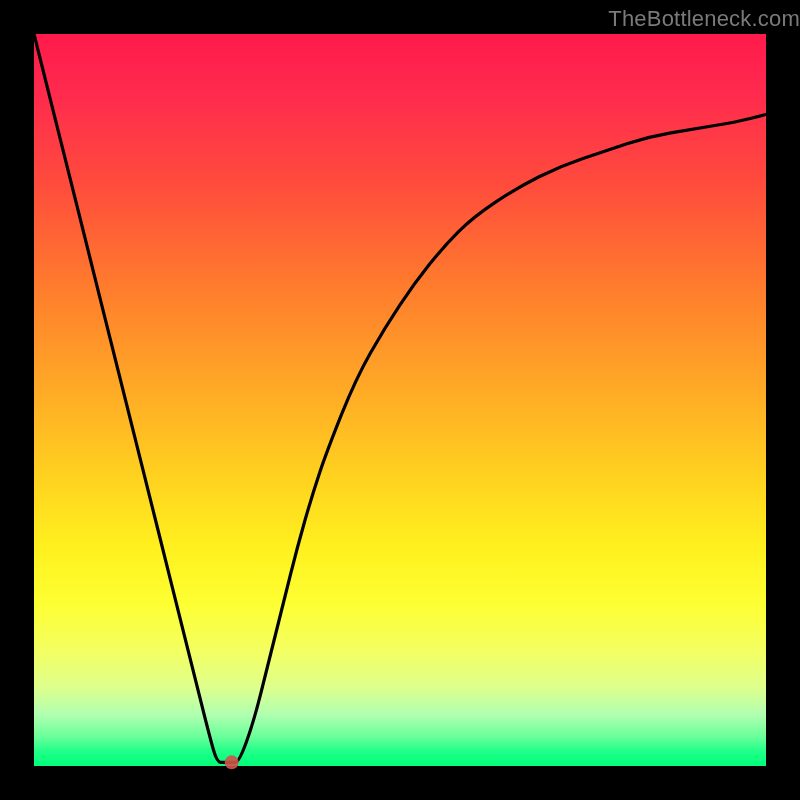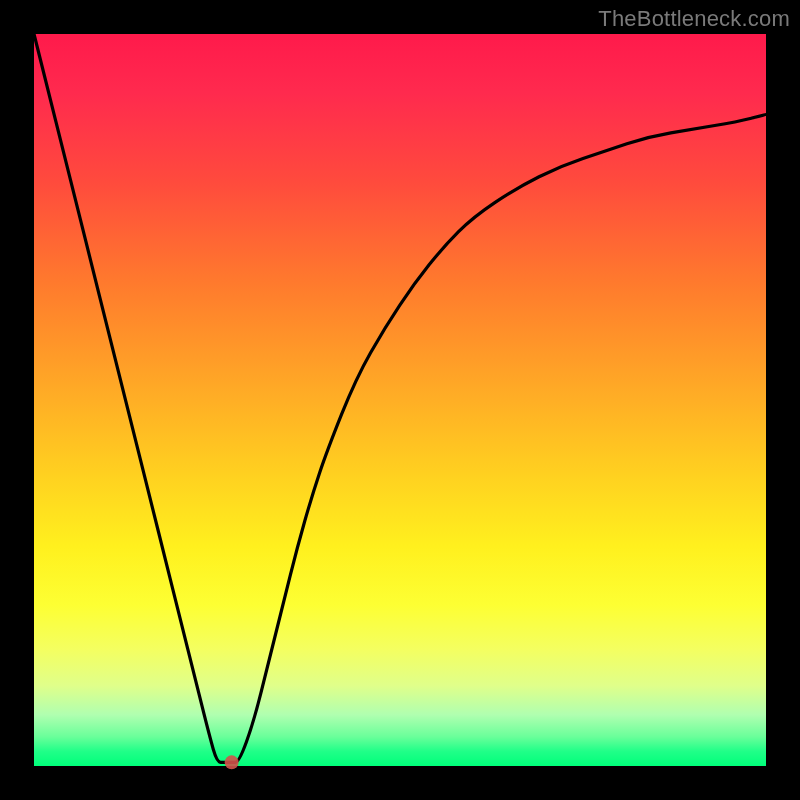--- a/index.html
+++ b/index.html
@@ -38,21 +38,21 @@
       #e0ff8a 89%,
       #b0ffb0 93%,
       #6aff9a 96%,
       #20ff88 98%,
       #00ff7a 100%
     );
   }
   .watermark {
     position: absolute;
     top: 6px;
-    right: 10px;
+    right: 0;
     color: #7a7a7a;
     font-size: 22px;
     letter-spacing: 0.2px;
     user-select: none;
   }
   .curve-svg {
     position: absolute;
     left: 0;
     top: 0;
     width: 732px;

